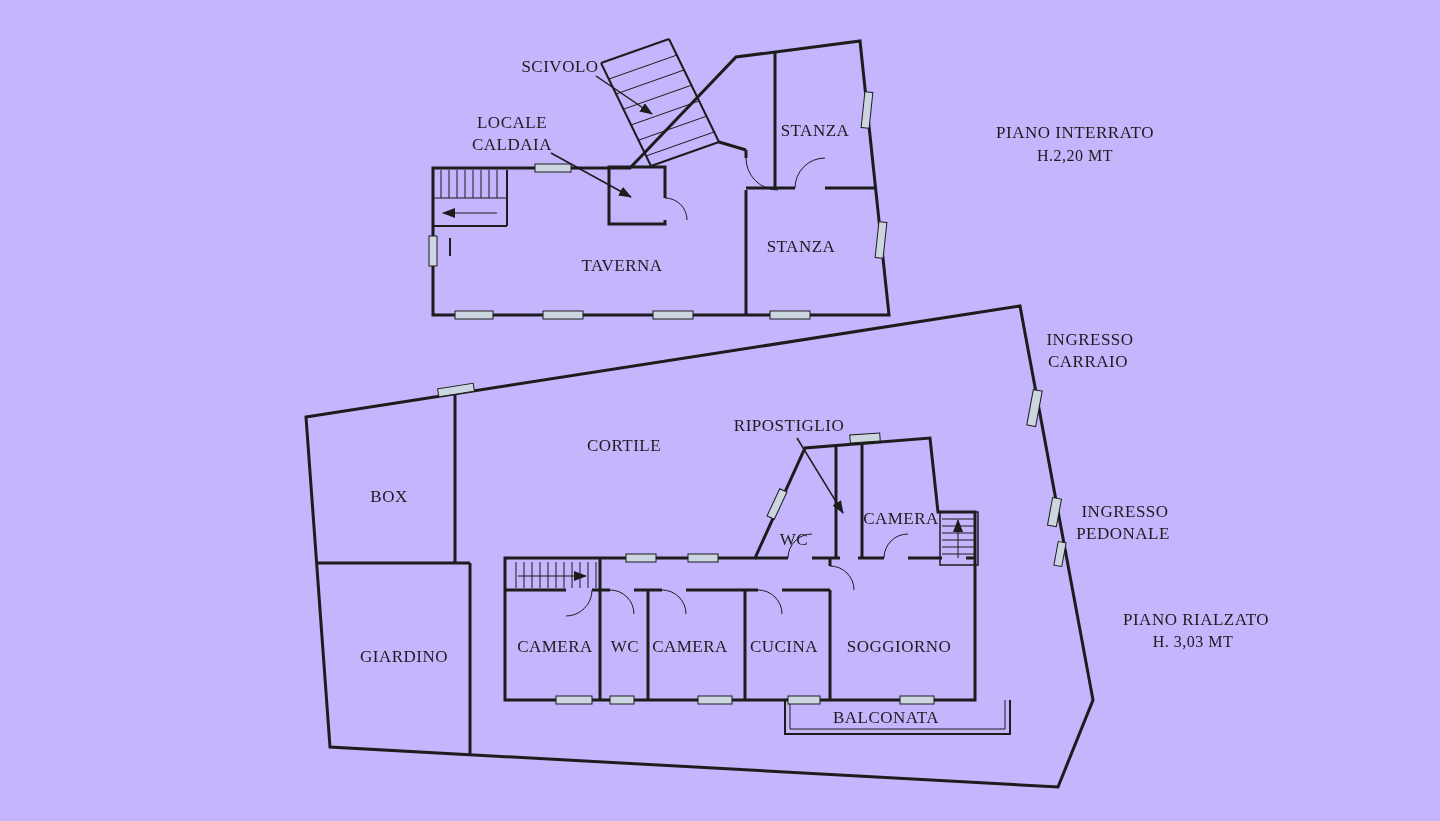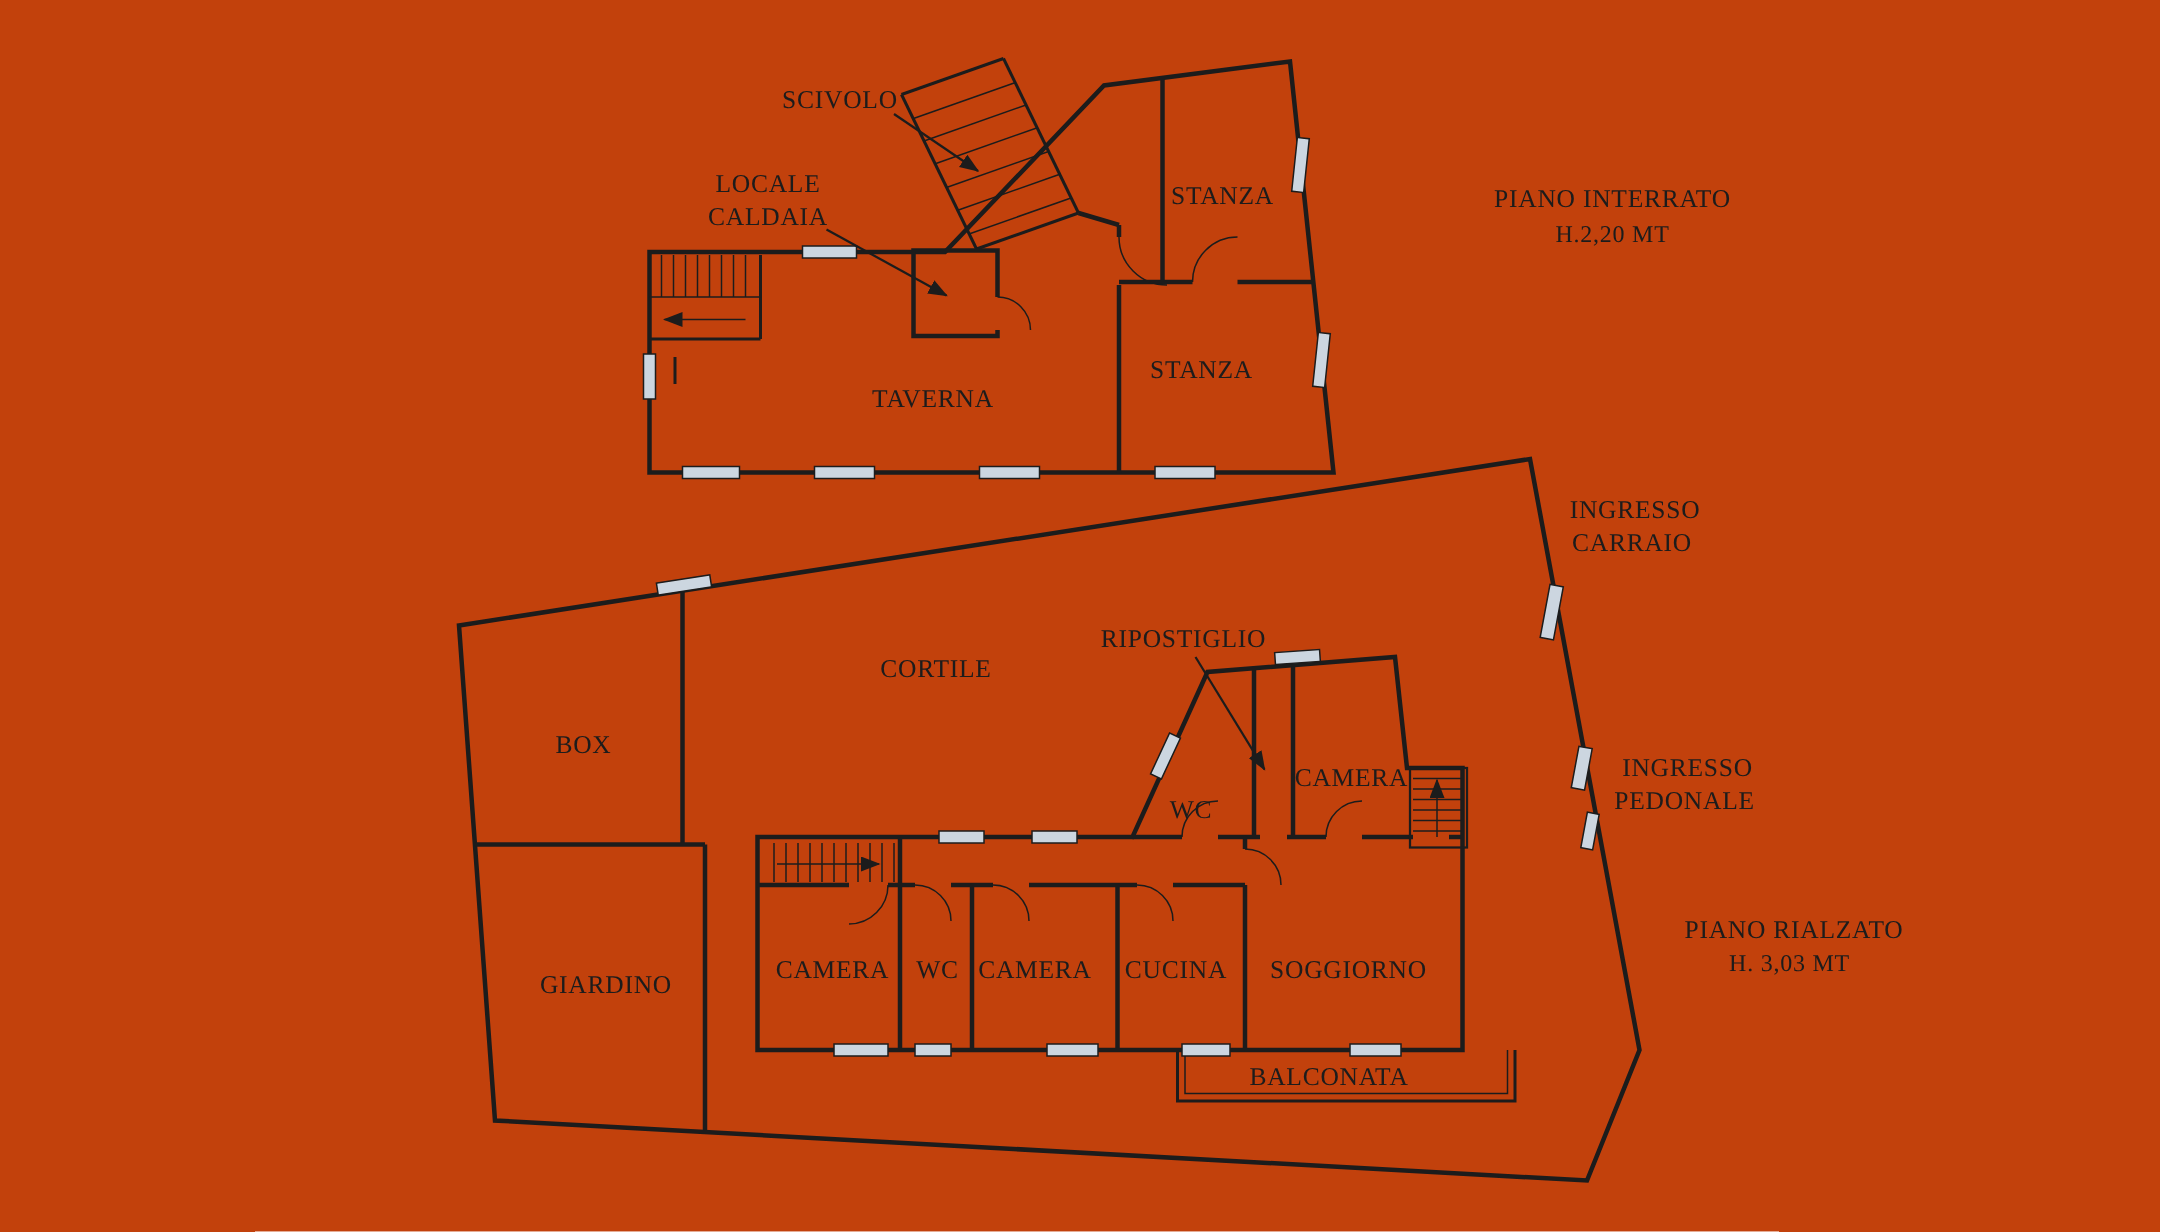--- a/index.html
+++ b/index.html
@@ -1,17 +1,17 @@
 <!DOCTYPE html>
 <html><head>
 <meta charset="utf-8">
 <style>
   html,body{margin:0;padding:0;background:#ffffff;}
   #stage{
-    position:relative;width:1440px;height:821px;background:#c2410c;
+    position:relative;width:1440px;height:821px;background:#c4b5fd;
     font-family:"Liberation Serif","DejaVu Serif",serif;
     overflow:hidden;
   }
   svg{display:block;}
   text{
     font-family:"Liberation Serif","DejaVu Serif",serif;
     font-size:17px;
     fill:#1c1c1c;
     letter-spacing:0.5px;
   }

